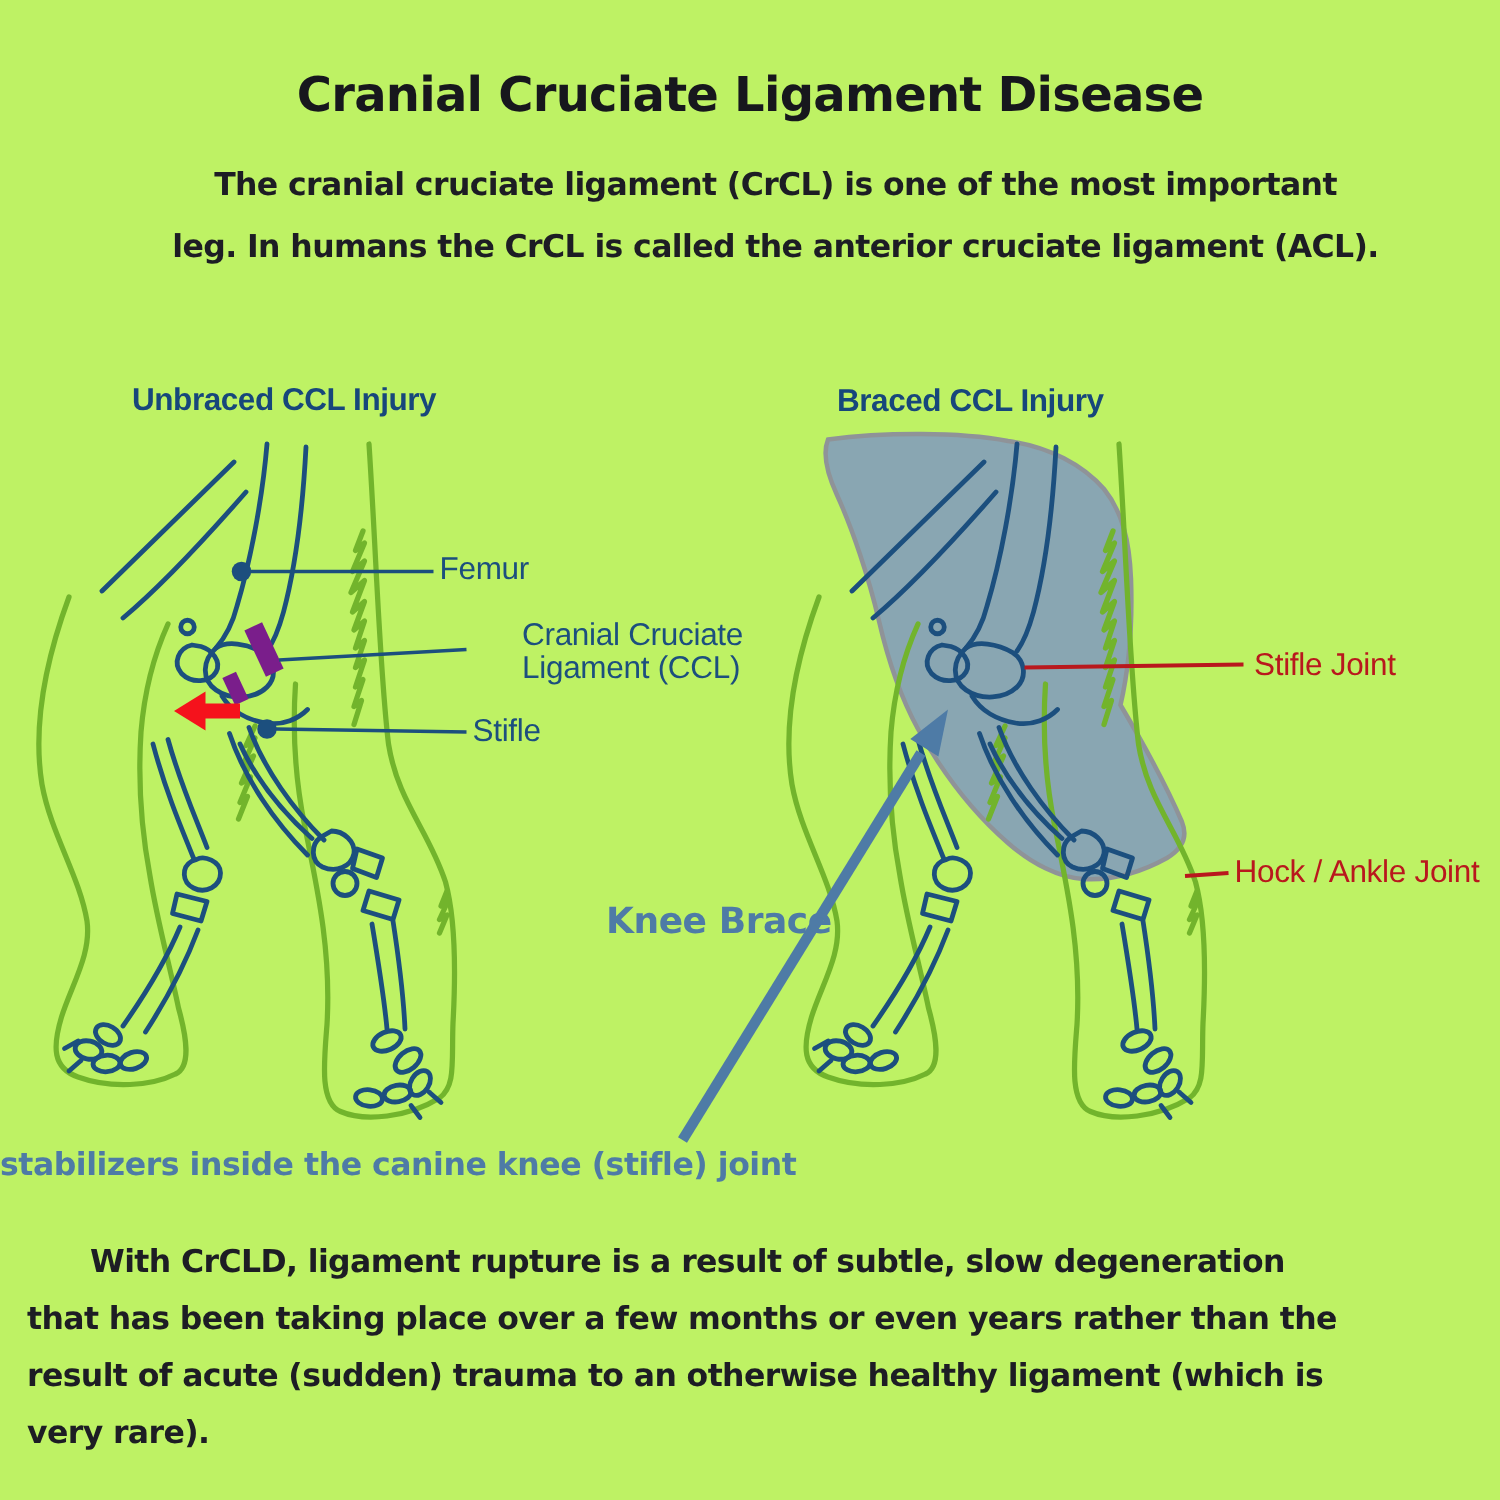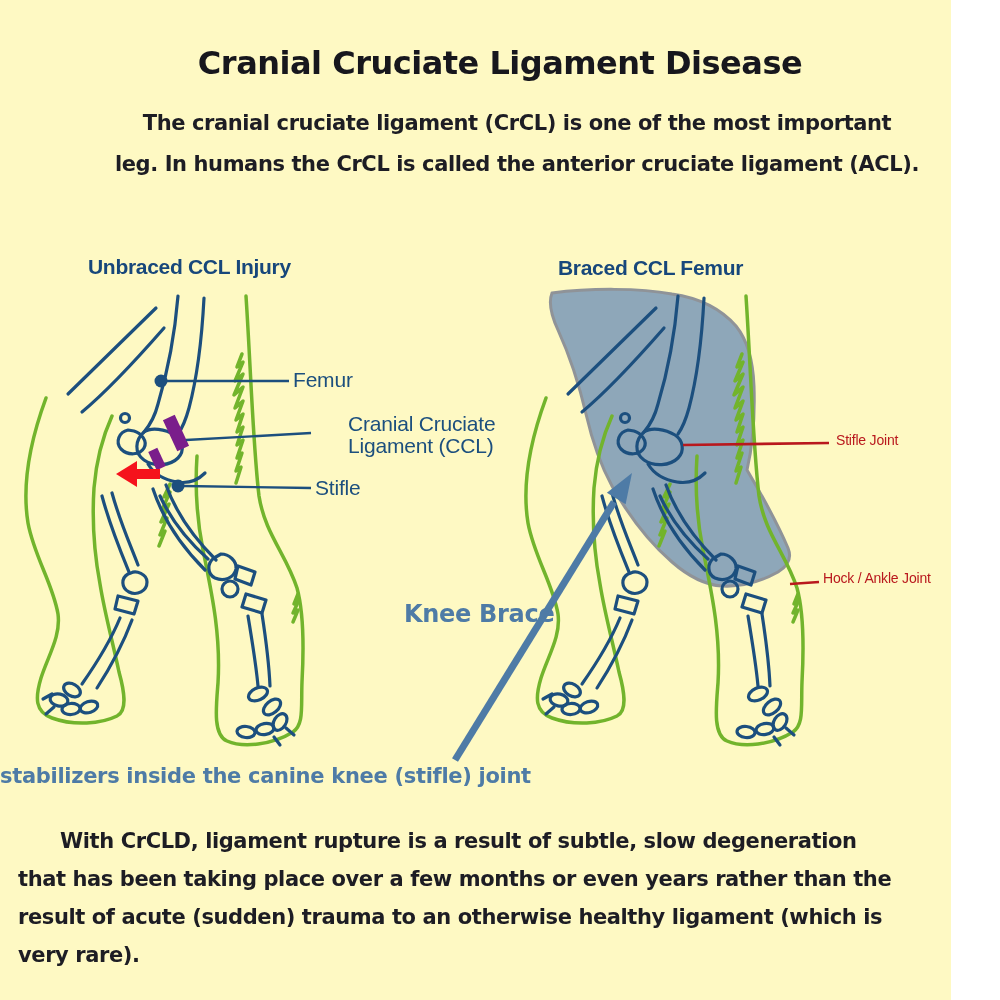--- a/index.html
+++ b/index.html
@@ -1,18 +1,18 @@
 <!DOCTYPE html>
 <html><head>
 <meta charset="utf-8">
 <style>
   html,body{margin:0;padding:0;background:#ffffff;}
   .canvas{
-    position:relative;width:928px;height:1000px;background:#fef9c3;overflow:hidden;
-    font-family:"DejaVu Sans",sans-serif;color:#1c1c22;padding-left:23px;
+    position:relative;width:1000px;height:1000px;background:#bef264;overflow:hidden;
+    font-family:"DejaVu Sans",sans-serif;color:#1c1c22;
   }
   .abs{position:absolute;}
   .title{
     top:44px;left:0;width:1000px;text-align:center;
     font-size:32px;font-weight:bold;letter-spacing:-0.5px;color:#17171d;
   }
   .bodytext{font-size:21px;font-weight:bold;line-height:41px;letter-spacing:-0.4px;color:#1d1d24;}
   .intro{top:103px;left:17px;width:1000px;text-align:center;}
   .outro{top:822px;left:18px;width:964px;text-align:left;line-height:38px;}
   .outro .line-first{text-indent:42px;}
@@ -23,21 +23,21 @@
   .heading-left{top:255px;left:88px;}
   .heading-right{top:256px;left:558px;}
   .part-label{
     font-family:"Liberation Sans",sans-serif;font-size:21px;letter-spacing:-0.2px;
     color:#1c4f7e;white-space:nowrap;line-height:22px;
   }
   .label-femur{top:369px;left:293px;}
   .label-ccl{top:413px;left:315px;margin-left:33px;}
   .label-tibia{top:477px;left:315px;}
   .red-label{
-    font-family:"Liberation Sans",sans-serif;font-size:14px;letter-spacing:-0.2px;
+    font-family:"Liberation Sans",sans-serif;font-size:21px;letter-spacing:-0.2px;
     color:#b9181d;white-space:nowrap;
   }
   .label-stifle{top:432px;left:836px;}
   .label-hock{top:570px;left:823px;}
   .brace-label{
     top:600px;left:388px;font-size:24px;font-weight:bold;letter-spacing:-0.3px;
     color:#4e7ba6;white-space:nowrap;margin-left:16px;
   }
   .caption{
     top:764px;left:0;width:1000px;text-align:left;
@@ -147,21 +147,21 @@
   </svg>
 
   <div class="abs title">Cranial Cruciate Ligament Disease</div>
 
   <div class="abs intro bodytext">
     <div>The cranial cruciate ligament (CrCL) is one of the most important</div>
     <div>leg. In humans the CrCL is called the anterior cruciate ligament (ACL).</div>
   </div>
 
   <div class="abs diagram-heading heading-left">Unbraced CCL Injury</div>
-  <div class="abs diagram-heading heading-right">Braced CCL Femur</div>
+  <div class="abs diagram-heading heading-right">Braced CCL Injury</div>
 
   <div class="abs part-label label-femur">Femur</div>
   <div class="abs part-label label-ccl">
     <div>Cranial Cruciate</div>
     <div>Ligament (CCL)</div>
   </div>
   <div class="abs part-label label-tibia">Stifle</div>
 
   <div class="abs red-label label-stifle">Stifle Joint</div>
   <div class="abs red-label label-hock">Hock / Ankle Joint</div>

